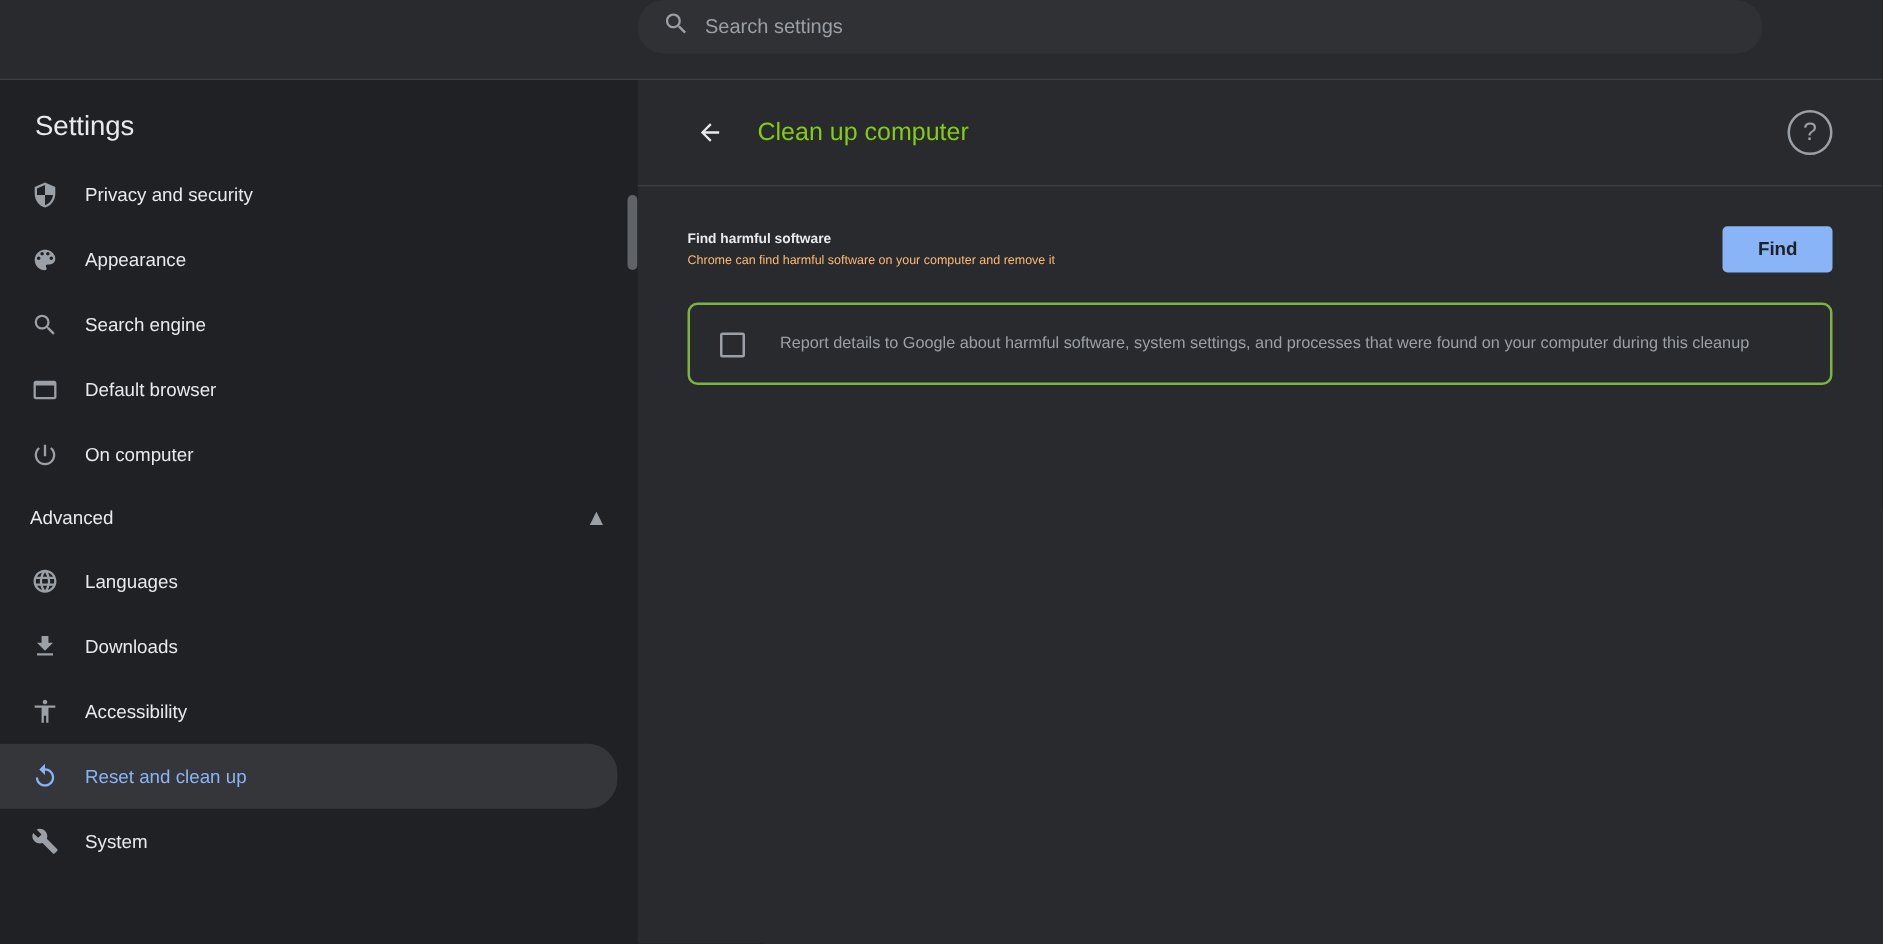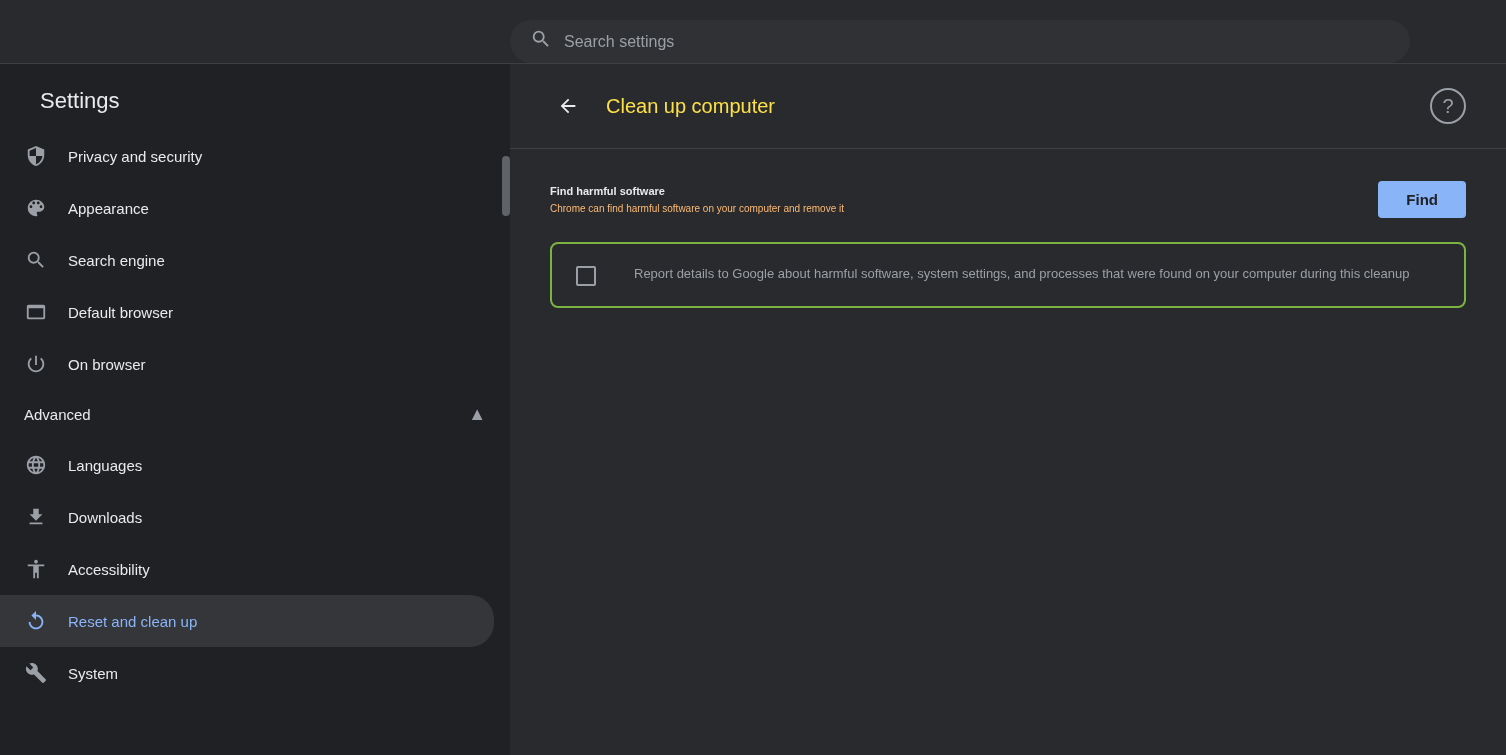--- a/index.html
+++ b/index.html
@@ -14,21 +14,21 @@
       flex-direction: column;
       overflow: hidden;
     }
 
     
     .top-bar {
       width: 100%;
       background: #292a2d;
       height: 64px;
       display: flex;
-      align-items: flex-end;
+      align-items: flex-start;
       padding: 0 0 0 510px;
       border-bottom: 1px solid #3c4043;
       flex-shrink: 0;
     }
 
     .search-container {
       display: flex;
       align-items: center;
       background: #303134;
       border-radius: 24px;
@@ -70,21 +70,21 @@
       flex-direction: column;
       overflow-y: auto;
       flex-shrink: 0;
       position: relative;
     }
 
     .sidebar-title {
       font-size: 22px;
       font-weight: 400;
       color: #e8eaed;
-      padding: 24px 24px 16px 40px;
+      padding: 24px 24px 16px 28px;
     }
 
     .sidebar-item {
       display: flex;
       align-items: center;
       padding: 14px 24px;
       cursor: pointer;
       border-radius: 0 24px 24px 0;
       margin-right: 16px;
       gap: 20px;
@@ -174,21 +174,21 @@
       align-items: center;
       justify-content: center;
       cursor: pointer;
       color: #e8eaed;
       font-size: 20px;
     }
 
     .content-title {
       font-size: 20px;
       font-weight: 500;
-      color: #fde047;
+      color: #84cc16;
     }
 
     .help-button {
       width: 36px;
       height: 36px;
       border-radius: 50%;
       display: flex;
       align-items: center;
       justify-content: center;
       cursor: pointer;
@@ -234,21 +234,21 @@
       flex-shrink: 0;
     }
 
     
     .report-card {
       border: 2px solid #7cb342;
       border-radius: 8px;
       padding: 20px 24px;
       display: flex;
       align-items: flex-start;
-      gap: 38px;
+      gap: 28px;
       background: transparent;
     }
 
     .report-checkbox {
       width: 20px;
       height: 20px;
       border: 2px solid #9aa0a6;
       border-radius: 2px;
       background: transparent;
       flex-shrink: 0;
@@ -324,21 +324,21 @@
       </span>
       <span class="sidebar-item-label">Default browser</span>
     </div>
 
     <div class="sidebar-item">
       <span class="sidebar-item-icon">
         <svg viewBox="0 0 24 24">
             <path d="M13 3h-2v10h2V3zm4.83 2.17l-1.42 1.42C17.99 7.86 19 9.81 19 12c0 3.87-3.13 7-7 7s-7-3.13-7-7c0-2.19 1.01-4.14 2.58-5.42L6.17 5.17C4.23 6.82 3 9.26 3 12c0 4.97 4.03 9 9 9s9-4.03 9-9c0-2.74-1.23-5.18-3.17-6.83z"></path>
           </svg>
       </span>
-      <span class="sidebar-item-label">On browser</span>
+      <span class="sidebar-item-label">On computer</span>
     </div>
 
     <div class="sidebar-section-header">
       <span>Advanced</span>
       <span class="chevron">▲</span>
     </div>
 
     <div class="sidebar-item">
       <span class="sidebar-item-icon">
         <svg viewBox="0 0 24 24">

